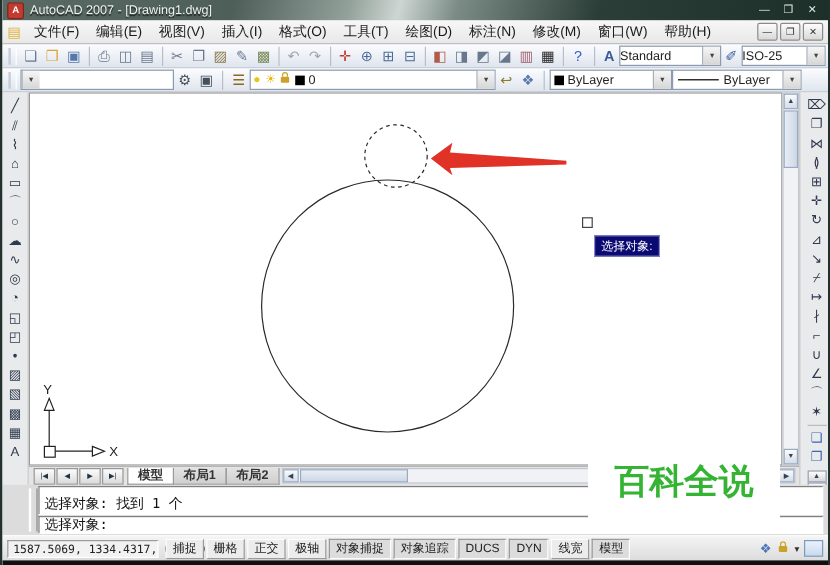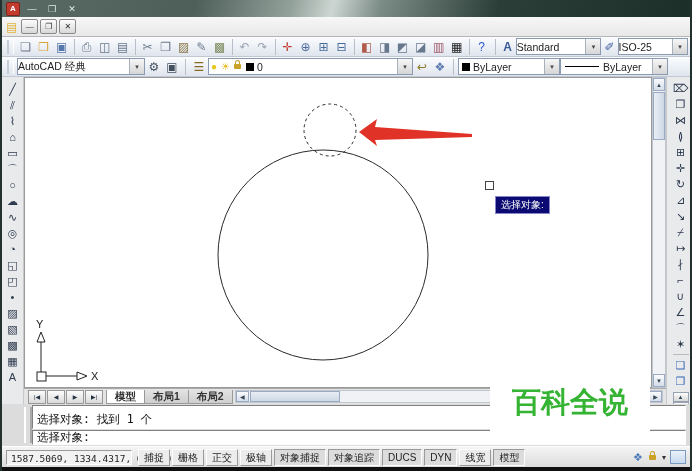--- a/index.html
+++ b/index.html
@@ -123,29 +123,44 @@
   .wm-title{font-size:29px;font-weight:bold;color:#35b434;line-height:30px;white-space:nowrap;}
   .wm-sub{font-size:16px;color:#a6a6a6;letter-spacing:1px;white-space:nowrap;}
 </style>
 </head>
 <body>
 
 <div class="window">
 
   <div class="titlebar">
     <span class="app-icon">A</span>
+    <span class="title-text">AutoCAD 2007 - [Drawing1.dwg]</span>
     <span class="win-controls">
       <span>—</span>
       <span>❒</span>
       <span>✕</span>
     </span>
   </div>
 
   <div class="menubar">
     <span class="doc-icon">▤</span>
+    <div class="menu-items">
+
+    <span class="menu-item">文件(F)</span>
+        <span class="menu-item">编辑(E)</span>
+        <span class="menu-item">视图(V)</span>
+        <span class="menu-item">插入(I)</span>
+        <span class="menu-item">格式(O)</span>
+        <span class="menu-item">工具(T)</span>
+        <span class="menu-item">绘图(D)</span>
+        <span class="menu-item">标注(N)</span>
+        <span class="menu-item">修改(M)</span>
+        <span class="menu-item">窗口(W)</span>
+        <span class="menu-item">帮助(H)</span>
+      </div>
     <span class="mdi-controls">
       <span>—</span>
       <span>❐</span>
       <span>✕</span>
     </span>
   </div>
 
   <div class="tbrow tb1">
     <span class="grip"></span>
     <div class="iconstrip">
@@ -184,21 +199,20 @@
     <span class="tbtn" style="color:#3a5a9a">✐</span>
     <div class="combo w78">
       <span class="cval">ISO-25</span>
       <span class="caret">▾</span>
     </div>
   </div>
 
   <div class="tbrow tb2">
     <span class="grip"></span>
     <div class="combo w128">
-      <span class="cval">AutoCAD 经典</span>
       <span class="caret">▾</span>
     </div>
     <div class="iconstrip">
 
     <span class="tbtn" style="color: rgb(68, 80, 94);">⚙</span>
         <span class="tbtn" style="color: rgb(68, 80, 94);">▣</span>
       </div>
     <span class="vsep"></span>
     <span class="tbtn" style="color:#8a6a20">☰</span>
     <div class="combo w205">

